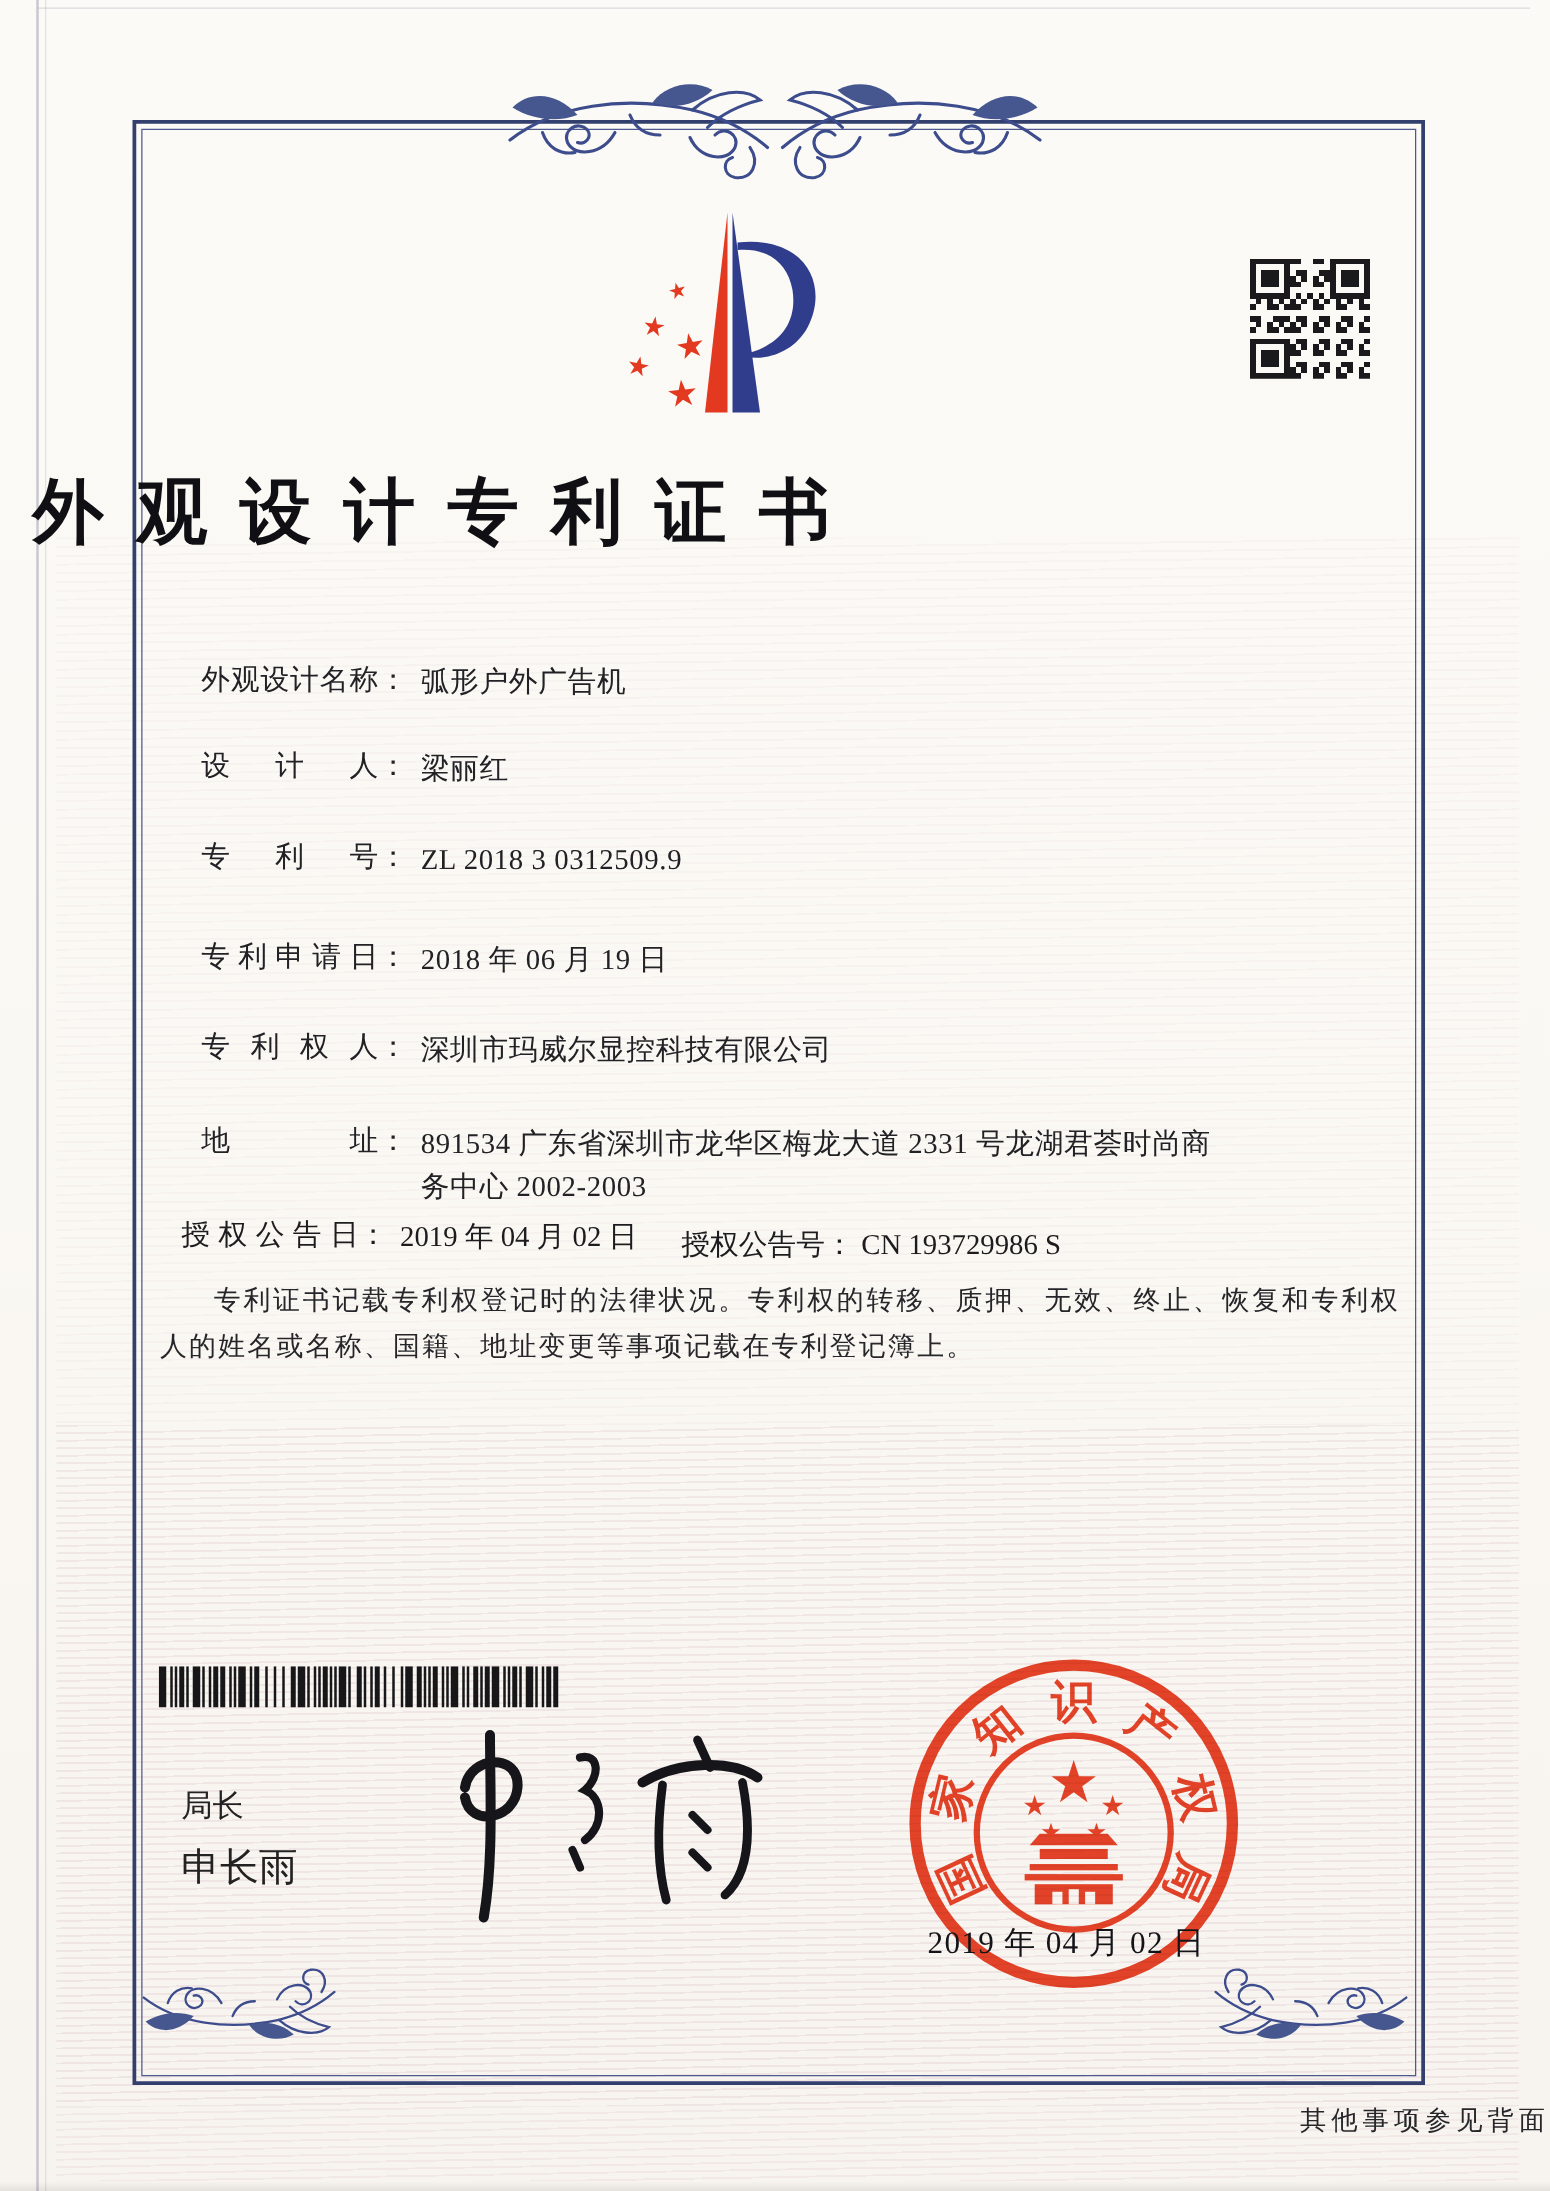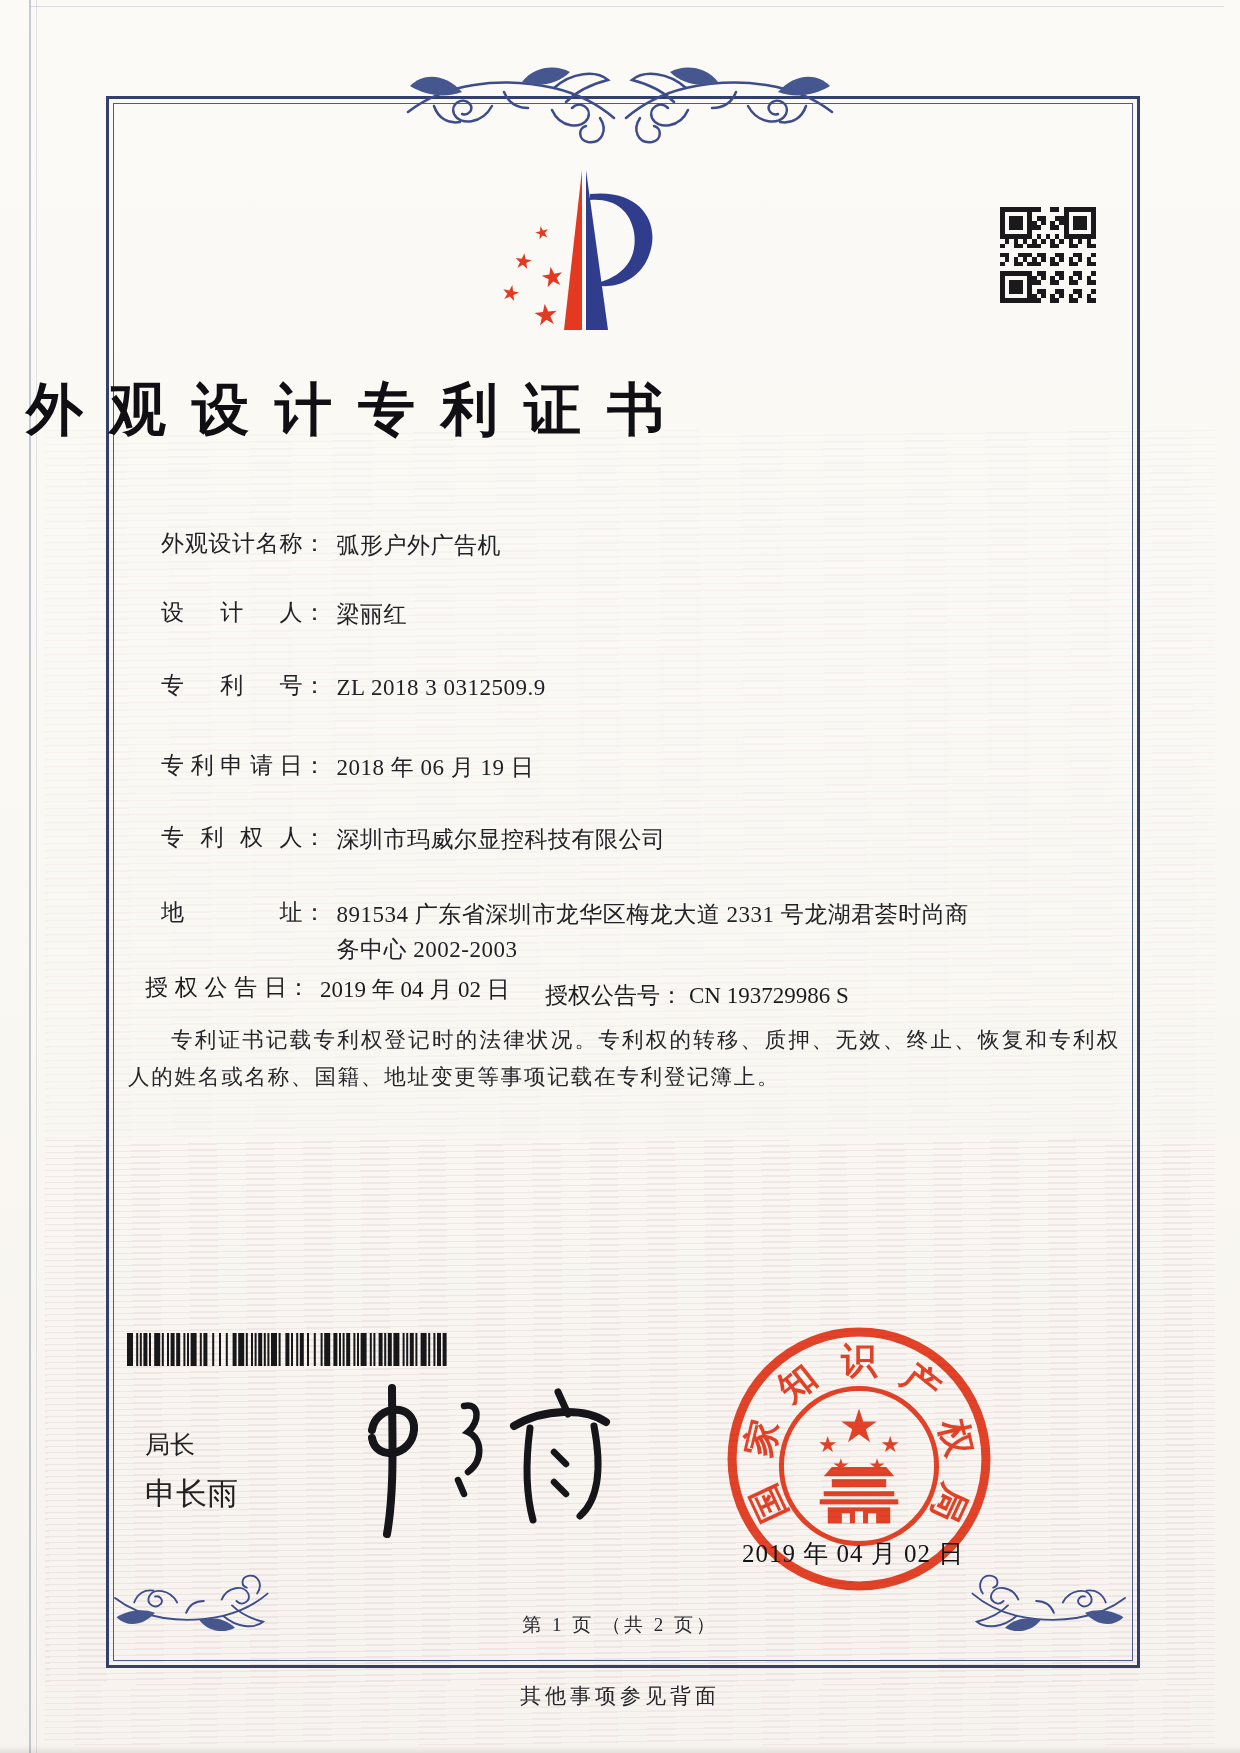--- a/index.html
+++ b/index.html
@@ -45,21 +45,21 @@
     letter-spacing:1.8px;text-align:justify;color:#26262a}
   .body-text p{margin:0 0 6px 0;text-indent:2em}
   
   .barcode{position:absolute;left:127px;top:1333px;width:330px;height:33px}
   .commissioner-title{position:absolute;left:145px;top:1428px;font-size:25px;font-family:"Liberation Sans","DejaVu Sans",sans-serif;color:#222}
   .commissioner-name{position:absolute;left:145px;top:1473px;font-size:31px;font-family:Liberation Mono, monospace;color:#222}
   .signature{position:absolute;left:330px;top:1378px;width:305px;height:168px}
   .seal{position:absolute;left:723px;top:1323px;width:272px;height:272px;mix-blend-mode:multiply;opacity:.95}
   .seal-date{position:absolute;left:742px;top:1537px;font-size:25px;letter-spacing:1px;color:#141418;z-index:6}
   .page-footer{position:absolute;left:0;top:1612px;width:1240px;text-align:center;font-size:19px;letter-spacing:3px;color:#2a2a2e}
-  .back-note{position:absolute;left:0;top:1682px;width:1240px;text-align:center;font-size:21px;letter-spacing:4px;color:#26262a}
+  .back-note{position:absolute;left:0;top:1682px;width:1240px;text-align:right;font-size:21px;letter-spacing:4px;color:#26262a}
   svg text.star{font-family:"DejaVu Sans",sans-serif}
 </style>
 </head>
 <body>
 
 <div class="page">
 
   <div class="edge-l1"></div>
   <div class="edge-l2"></div>
   <div class="edge-t"></div>
@@ -453,16 +453,15 @@
   <text x="45.27552908337165" y="178.83920791232924" text-anchor="middle" dominant-baseline="central" font-size="36" font-weight="bold" fill="#e83c1e" transform="rotate(-115 45.27552908337165 178.83920791232924)">国</text>
       <text x="38.66855781259744" y="114.1690287964984" text-anchor="middle" dominant-baseline="central" font-size="36" font-weight="bold" fill="#e83c1e" transform="rotate(-76.66666666666666 38.66855781259744 114.1690287964984)">家</text>
       <text x="73.59668636444226" y="59.34284917296199" text-anchor="middle" dominant-baseline="central" font-size="36" font-weight="bold" fill="#e83c1e" transform="rotate(-38.33333333333333 73.59668636444226 59.34284917296199)">知</text>
       <text x="135" y="38" text-anchor="middle" dominant-baseline="central" font-size="36" font-weight="bold" fill="#e83c1e" transform="rotate(0 135 38)">识</text>
       <text x="196.40331363555777" y="59.34284917296202" text-anchor="middle" dominant-baseline="central" font-size="36" font-weight="bold" fill="#e83c1e" transform="rotate(38.33333333333334 196.40331363555777 59.34284917296202)">产</text>
       <text x="231.33144218740256" y="114.16902879649845" text-anchor="middle" dominant-baseline="central" font-size="36" font-weight="bold" fill="#e83c1e" transform="rotate(76.66666666666669 231.33144218740256 114.16902879649845)">权</text>
       <text x="224.72447091662835" y="178.83920791232924" text-anchor="middle" dominant-baseline="central" font-size="36" font-weight="bold" fill="#e83c1e" transform="rotate(115 224.72447091662835 178.83920791232924)">局</text>
     </svg>
   <div class="seal-date">2019 年 04 月 02 日</div>
 
-  <div class="page-footer">第 1 页 （共 2 页）</div>
   <div class="back-note">其他事项参见背面</div>
 
 </div>
 
 </body></html>

